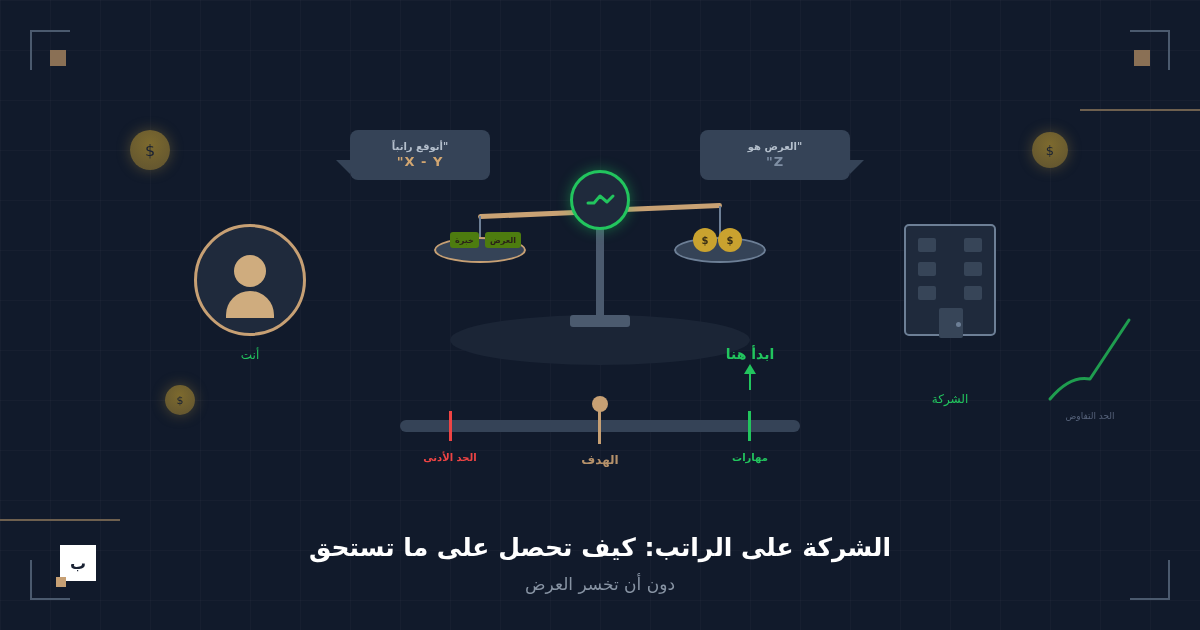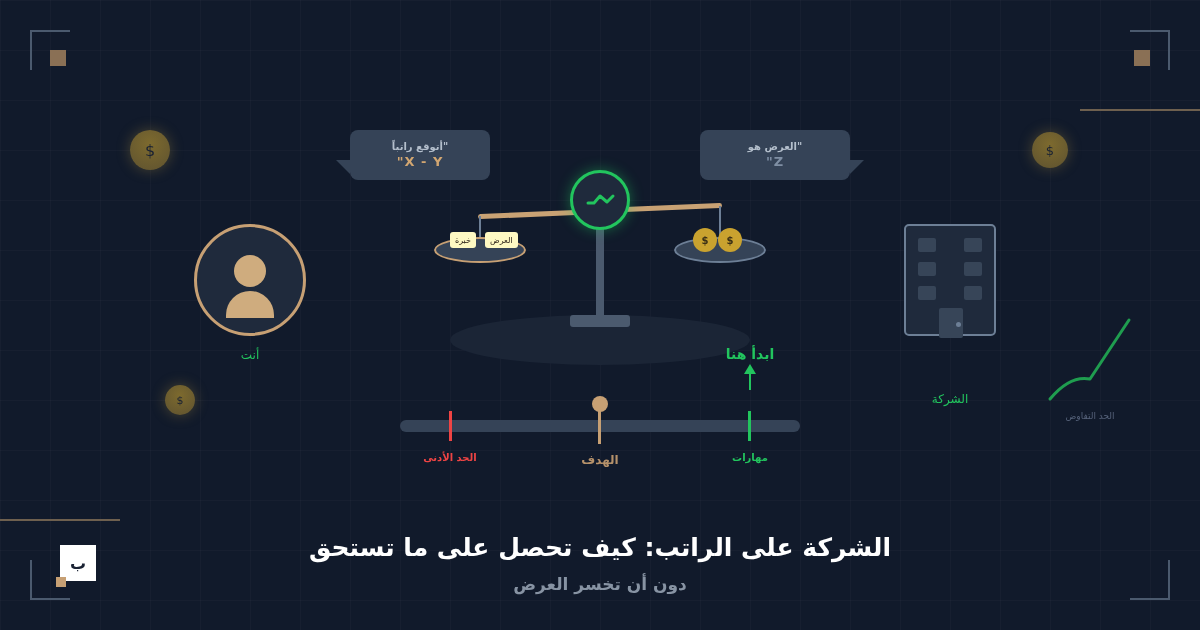--- a/index.html
+++ b/index.html
@@ -67,23 +67,24 @@
   .pole { position:absolute; left:596px; top:225px; width:8px; height:95px; background:#4b5a6e; }
   .base { position:absolute; left:570px; top:315px; width:60px; height:12px; background:#4b5a6e; border-radius:3px; }
   .beam { position:absolute; height:5px; background:#c9a274; border-radius:3px; transform-origin:center; }
   .string { position:absolute; width:2px; background:#6d7f96; }
   .pan { position:absolute; border-radius:50%; }
   .pivot {
     position:absolute; left:570px; top:170px; width:60px; height:60px; border-radius:50%;
     background:#1f2a3c; border:3px solid #22c55e; box-shadow:0 0 14px rgba(34,197,94,0.45);
   }
   .tag {
-    position:absolute; height:16px; padding:0 5px; background:#fef9c3; border-radius:3px;
+    position:absolute; height:16px; padding:0 5px; background:#4d7c0f; border-radius:3px;
     font-size:8px; color:#2a2118; display:flex; align-items:center; justify-content:center;
     direction:rtl;
+    font-weight:bold;
   }
   .pan-coin {
     position:absolute; width:24px; height:24px; border-radius:50%;
     background:#c9a22f; color:#3b3016; font-size:10px; font-weight:bold;
     display:flex; align-items:center; justify-content:center;
   }
 
   
   .track { position:absolute; left:400px; top:420px; width:400px; height:12px; background:#354357; border-radius:6px; }
   .tick { position:absolute; width:3px; height:30px; }
@@ -98,21 +99,21 @@
     display:flex; align-items:center; justify-content:center;
     font-size:16px; font-weight:bold; color:#1a2233;
   }
 
   .title {
     position:absolute; left:0; width:1200px; top:533px; text-align:center;
     font-size:25px; font-weight:bold; color:#ffffff; direction:rtl;
   }
   .subtitle {
     position:absolute; left:0; width:1200px; top:574px; text-align:center;
-    font-size:17px; font-weight:bold; color:#8793a3; direction:rtl;
+    font-size:17px; font-weight:normal; color:#8793a3; direction:rtl;
   }
 </style>
 </head>
 <body>
 
 <div class="corner tl"></div>
 <div class="corner tr"></div>
 <div class="corner bl"></div>
 <div class="corner br"></div>
 <div class="sq" style="left:50px;top:50px;"></div>

